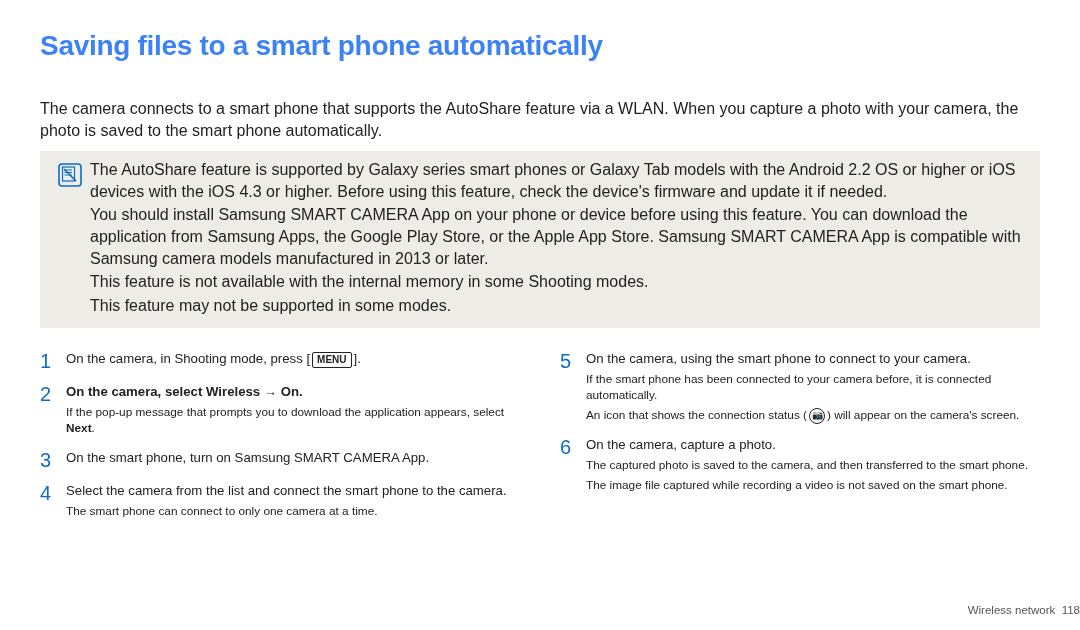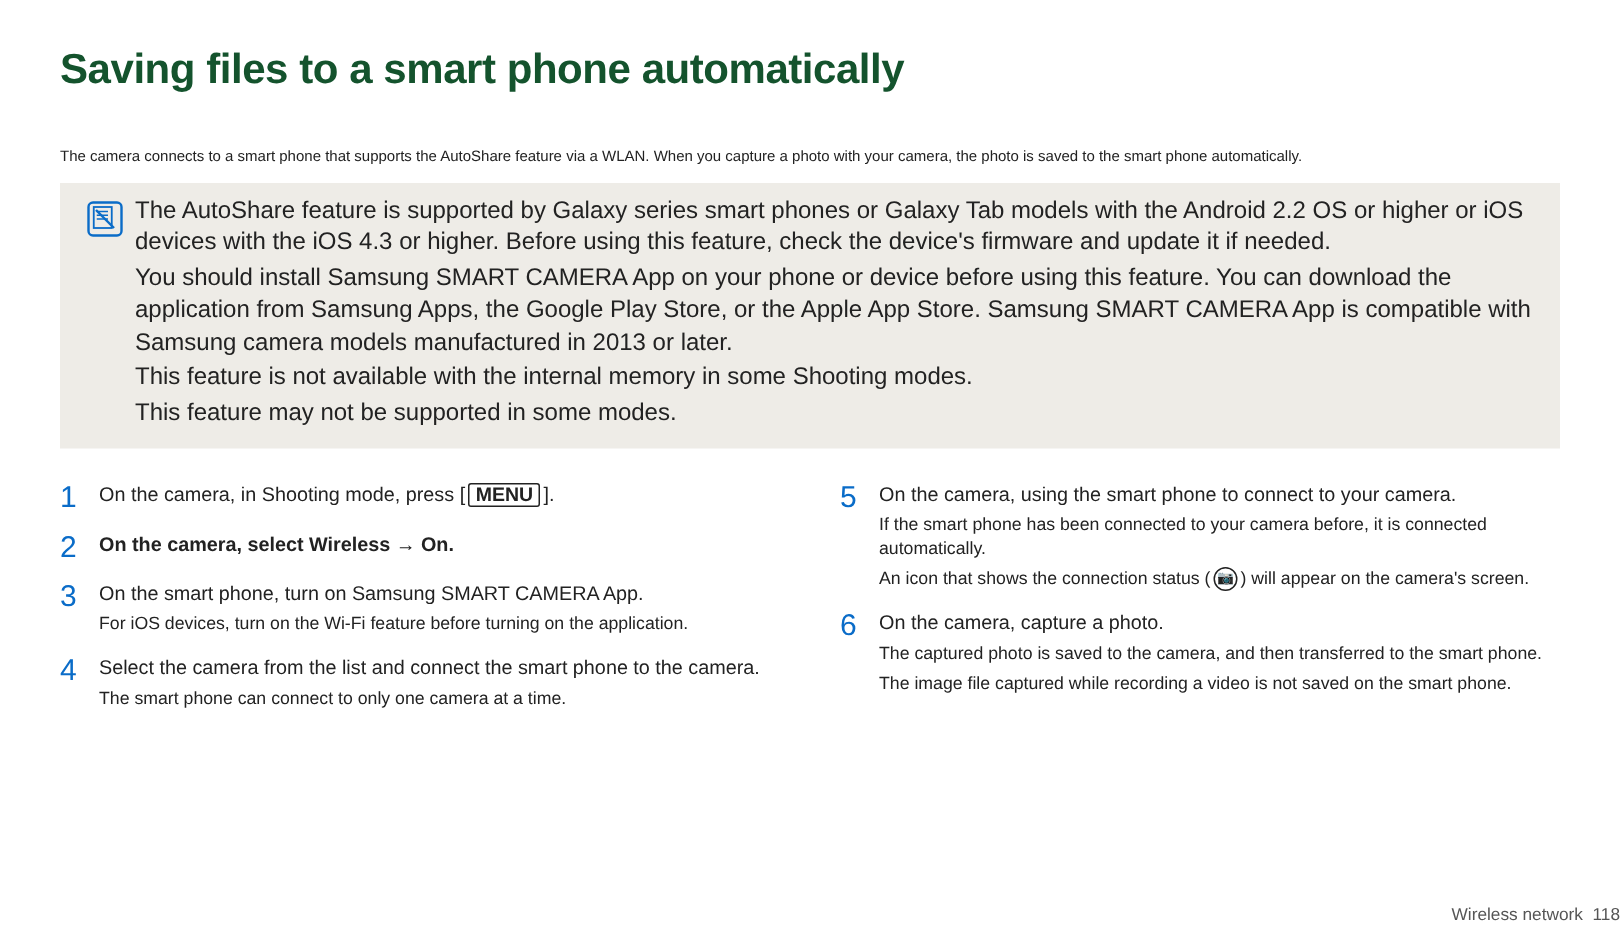--- a/index.html
+++ b/index.html
@@ -8,28 +8,28 @@
     font-family: "Segoe UI", Arial, Helvetica, sans-serif;
     background: #fff;
     color: #222;
     width: 1080px;
     height: 630px;
     box-sizing: border-box;
     padding: 30px 40px 10px 40px;
     position: relative;
   }
   h1 {
-    color: #14532d;
+    color: #3b82f6;
     font-size: 28px;
     font-weight: 700;
     margin: 0 0 6px 0;
     letter-spacing: -0.3px;
   }
   .intro {
-    font-size: 10px;
+    font-size: 16px;
     line-height: 1.35;
     margin-bottom: 10px;
     margin-top: 36px;
   }
   .note-box {
     background: #eeece7;
     display: flex;
     padding: 8px 10px 10px 10px;
     font-size: 16px;
     line-height: 1.35;
@@ -75,21 +75,21 @@
     margin-top: 4px;
     margin-left: 0;
     color: #222;
   }
   .menu-icon, .conn-icon {
     display: inline-block;
     border: 1.4px solid #222;
     border-radius: 2px;
     padding: 0 4px;
     font-family: Arial, sans-serif;
-    font-size: 13px;
+    font-size: 10px;
     font-weight: 700;
     line-height: 14px;
     vertical-align: middle;
     margin: 0 2px;
   }
   .conn-icon {
     border-radius: 50%;
     width: 14px;
     height: 14px;
     padding: 0;
@@ -138,27 +138,27 @@
       <div class="step">
         <div class="num">1</div>
         <div class="step-body">
           <div class="step-text">On the camera, in Shooting mode, press [<span class="menu-icon">MENU</span>].</div>
         </div>
       </div>
       <div class="step">
         <div class="num">2</div>
         <div class="step-body">
           <div class="step-text" style="font-weight: 700;">On the camera, select <strong>Wireless → On</strong>.</div>
+          <div class="sub">If the pop-up message that prompts you to download the application appears, select <strong>Next</strong>.</div>
         </div>
       </div>
       <div class="step">
         <div class="num">3</div>
         <div class="step-body">
           <div class="step-text">On the smart phone, turn on Samsung SMART CAMERA App.</div>
-          <div class="sub">For iOS devices, turn on the Wi-Fi feature before turning on the application.</div>
         </div>
       </div>
       <div class="step">
         <div class="num">4</div>
         <div class="step-body">
           <div class="step-text">Select the camera from the list and connect the smart phone to the camera.</div>
           <div class="sub">The smart phone can connect to only one camera at a time.</div>
         </div>
       </div>
     </div>

